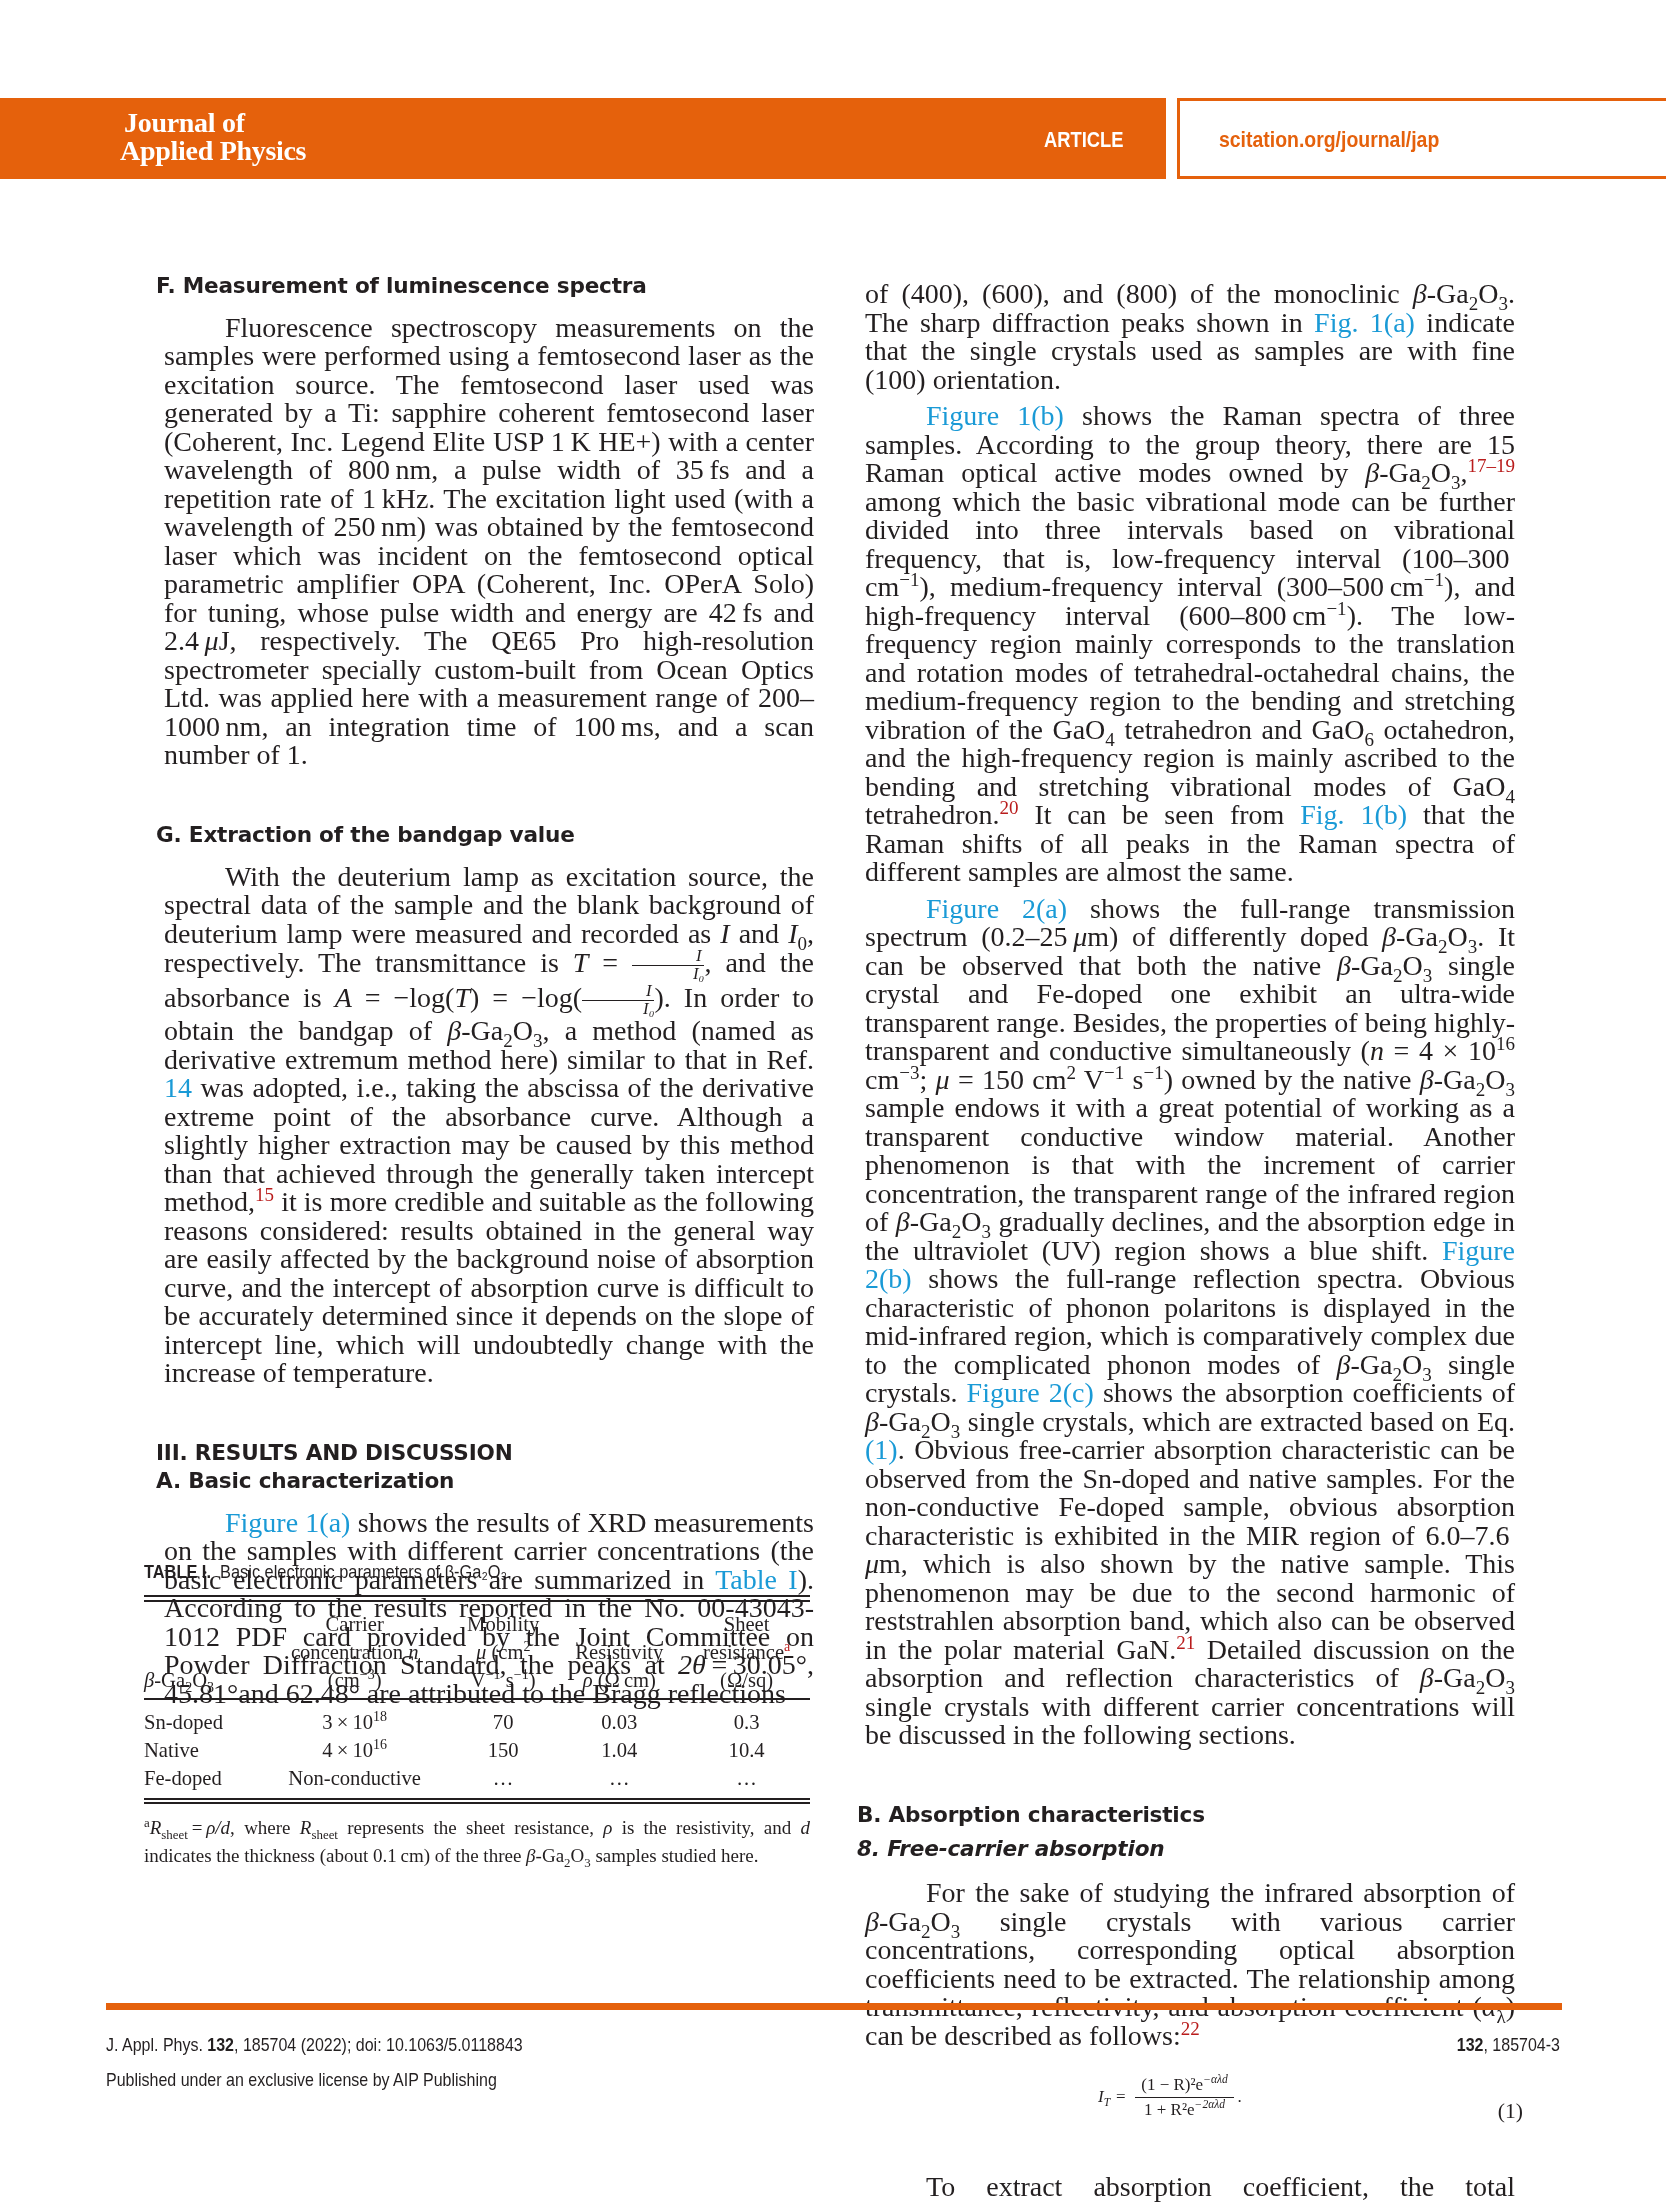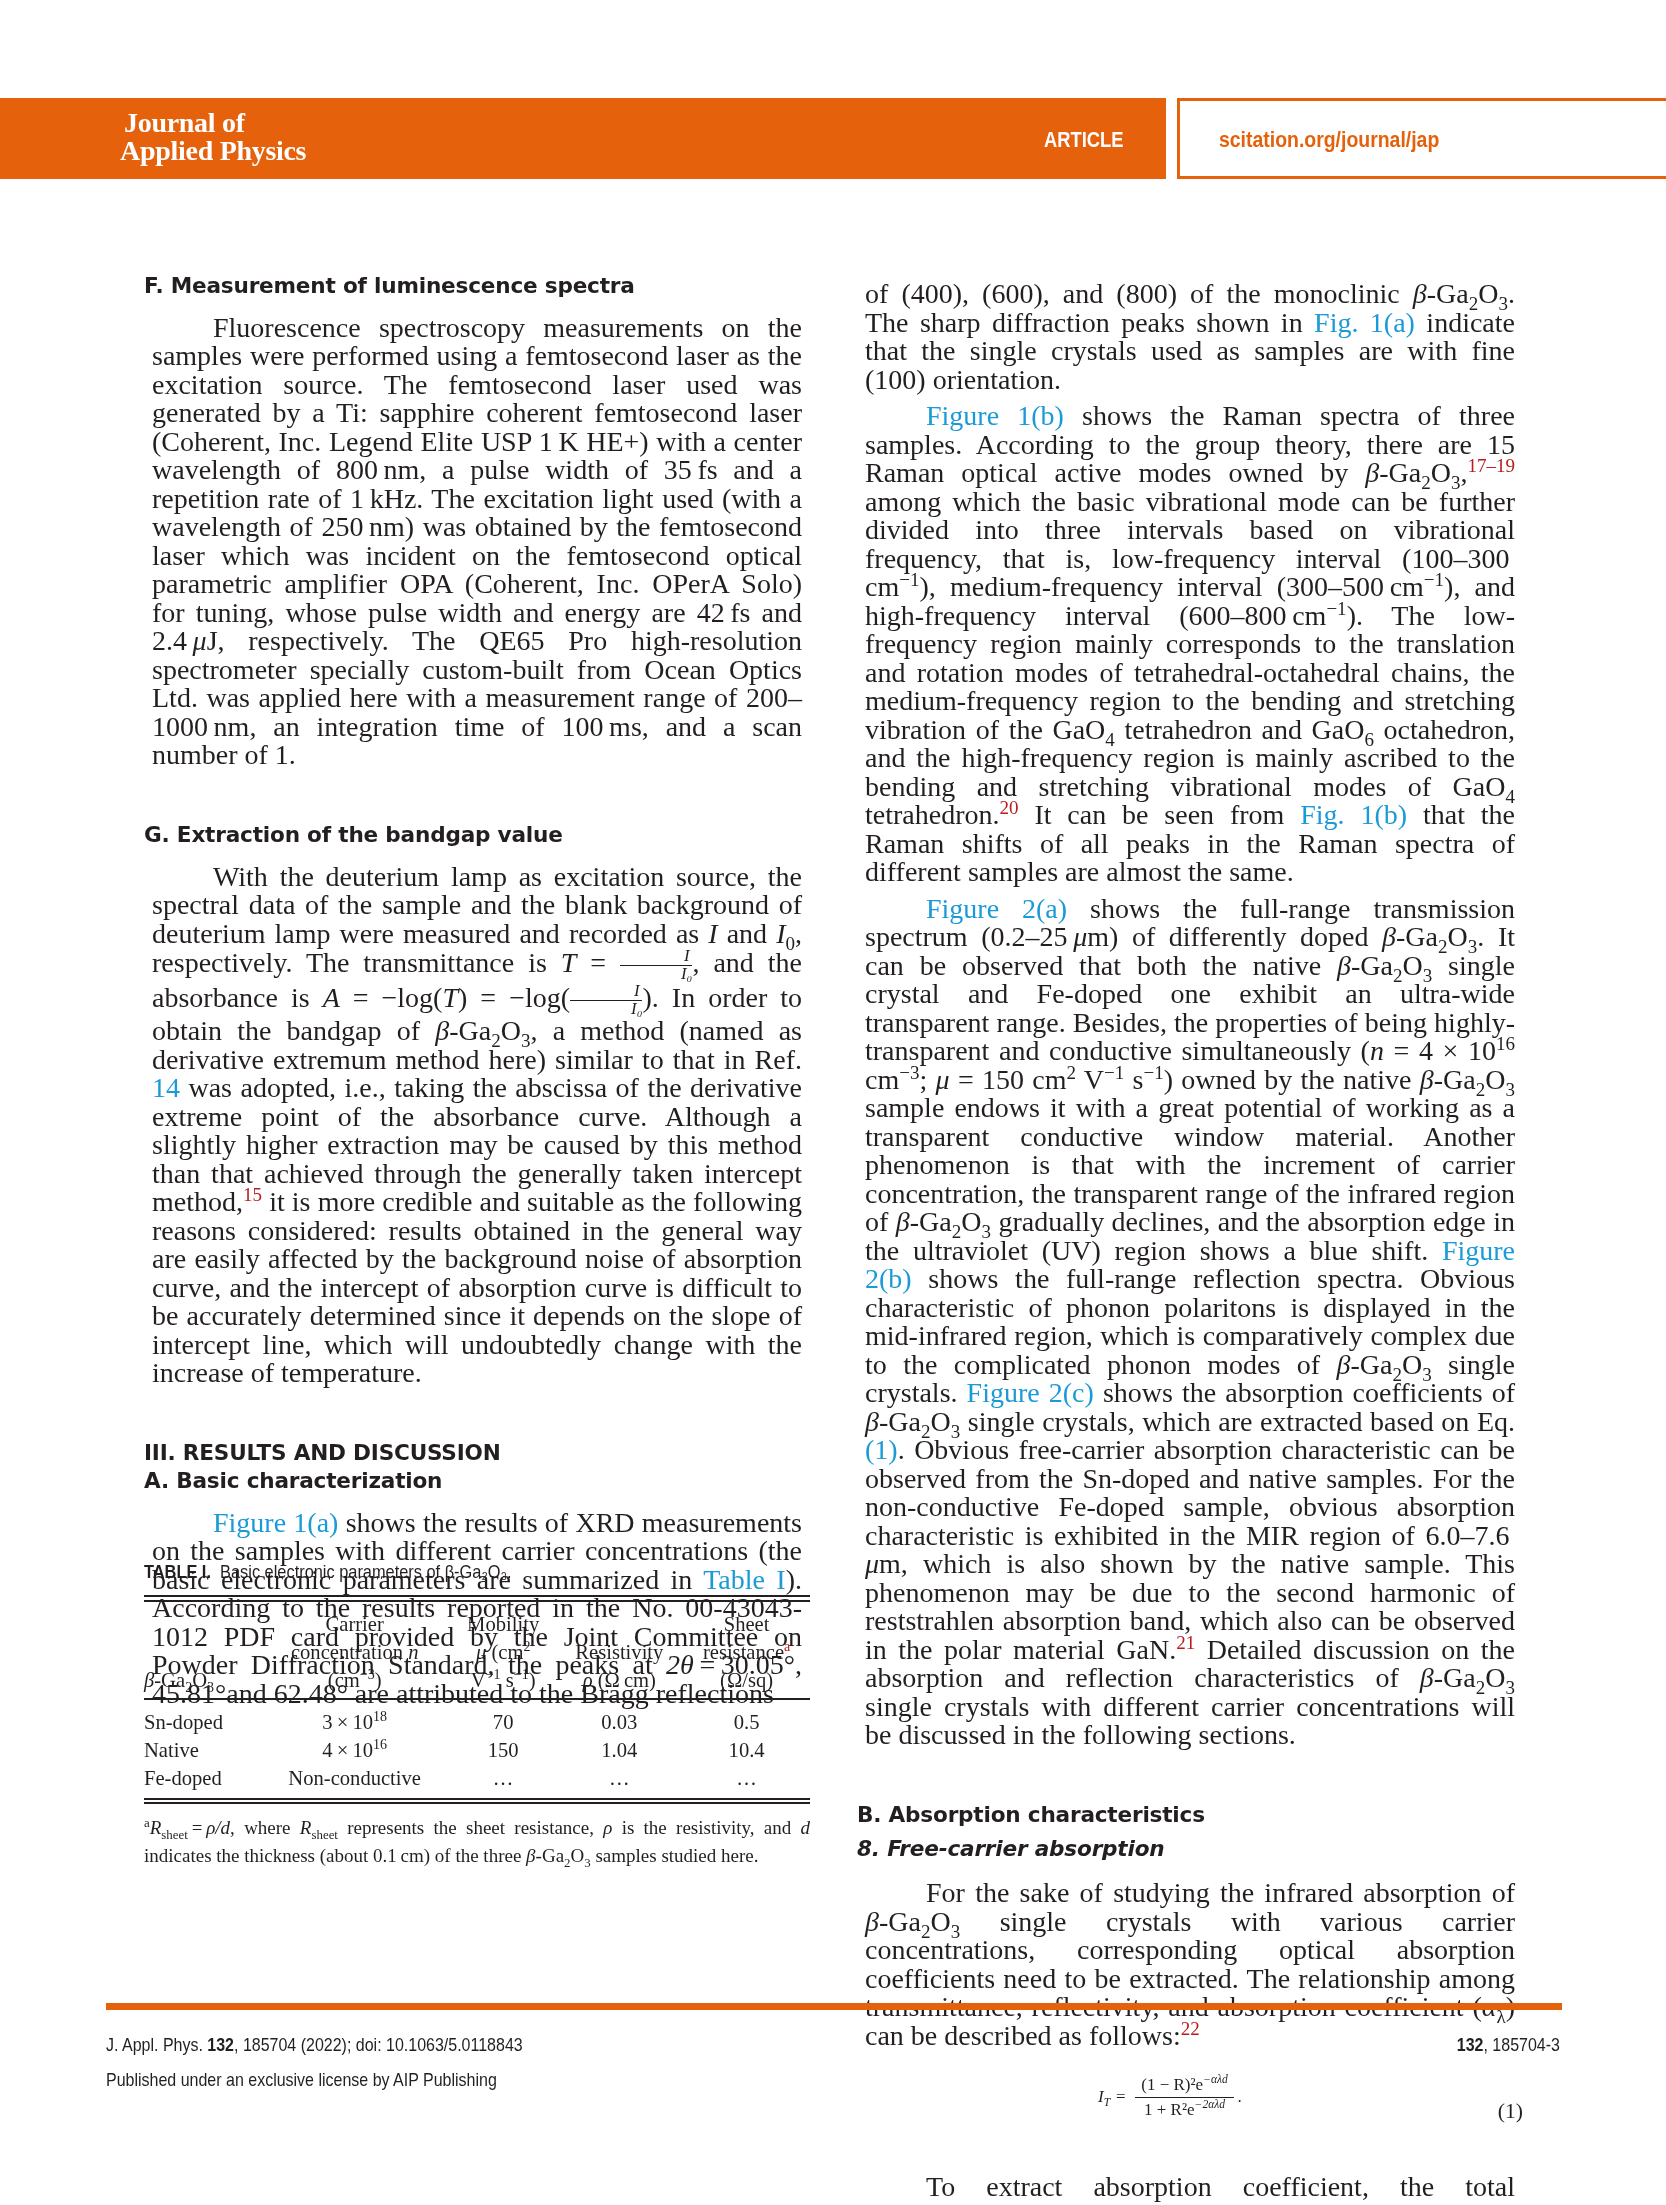--- a/index.html
+++ b/index.html
@@ -11,21 +11,21 @@
   .hdr-journal div { white-space:nowrap; }
   .hdr-journal .l2 { margin-left:-3.9px; }
   .hdr-article { position:absolute; left:1044px; top:127px; color:#fff; font-family:"Liberation Sans",sans-serif;
                  font-weight:bold; font-size:21.6px; transform:scaleX(0.85); transform-origin:left; }
   .hdr-box { position:absolute; left:1177px; top:98px; width:489px; height:81px; box-sizing:border-box;
              border:3.9px solid #e5610c; border-right:none; background:#fff; }
   .hdr-url { position:absolute; left:1219px; top:127px; color:#e5610c; font-family:"Liberation Sans",sans-serif;
              font-weight:bold; font-size:21.6px; transform:scaleX(0.9); transform-origin:left; }
 
   .col { position:absolute; width:666px; }
-  .col.left { left:144px; top:272px; }
+  .col.left { left:156px; top:272px; }
   .col.right { left:857px; top:272px; }
   .h-sec { font-family:"DejaVu Sans","Liberation Sans",sans-serif; font-weight:bold; font-size:21.6px; line-height:28px;
            margin:0; color:#231f20; letter-spacing:-0.2px; }
   .h-sub { font-family:"DejaVu Sans","Liberation Sans",sans-serif; font-style:italic; font-size:21.6px; line-height:28px;
            margin:0; color:#231f20; letter-spacing:-0.2px; }
   p.body { margin:8px; font-size:28px; line-height:28.5px; text-align:justify; text-indent:61px; hyphens:none; }
   p.body.noindent { text-indent:0; }
   .lnk { color:#1a9ad6; }
   sub, sup { font-size:0.68em; line-height:0; }
   sup.ref { color:#b91c1c; }
@@ -113,21 +113,21 @@
             <div class="rule1"></div>
           </td>
         </tr>
     </thead>
     <tbody>
       <tr>
         <td>Sn-doped</td>
         <td>3 × 10<sup>18</sup></td>
         <td>70</td>
         <td>0.03</td>
-        <td>0.5</td>
+        <td>0.3</td>
       </tr>
       <tr>
         <td>Native</td>
         <td>4 × 10<sup>16</sup></td>
         <td>150</td>
         <td>1.04</td>
         <td>10.4</td>
       </tr>
       <tr>
         <td>Fe-doped</td>

